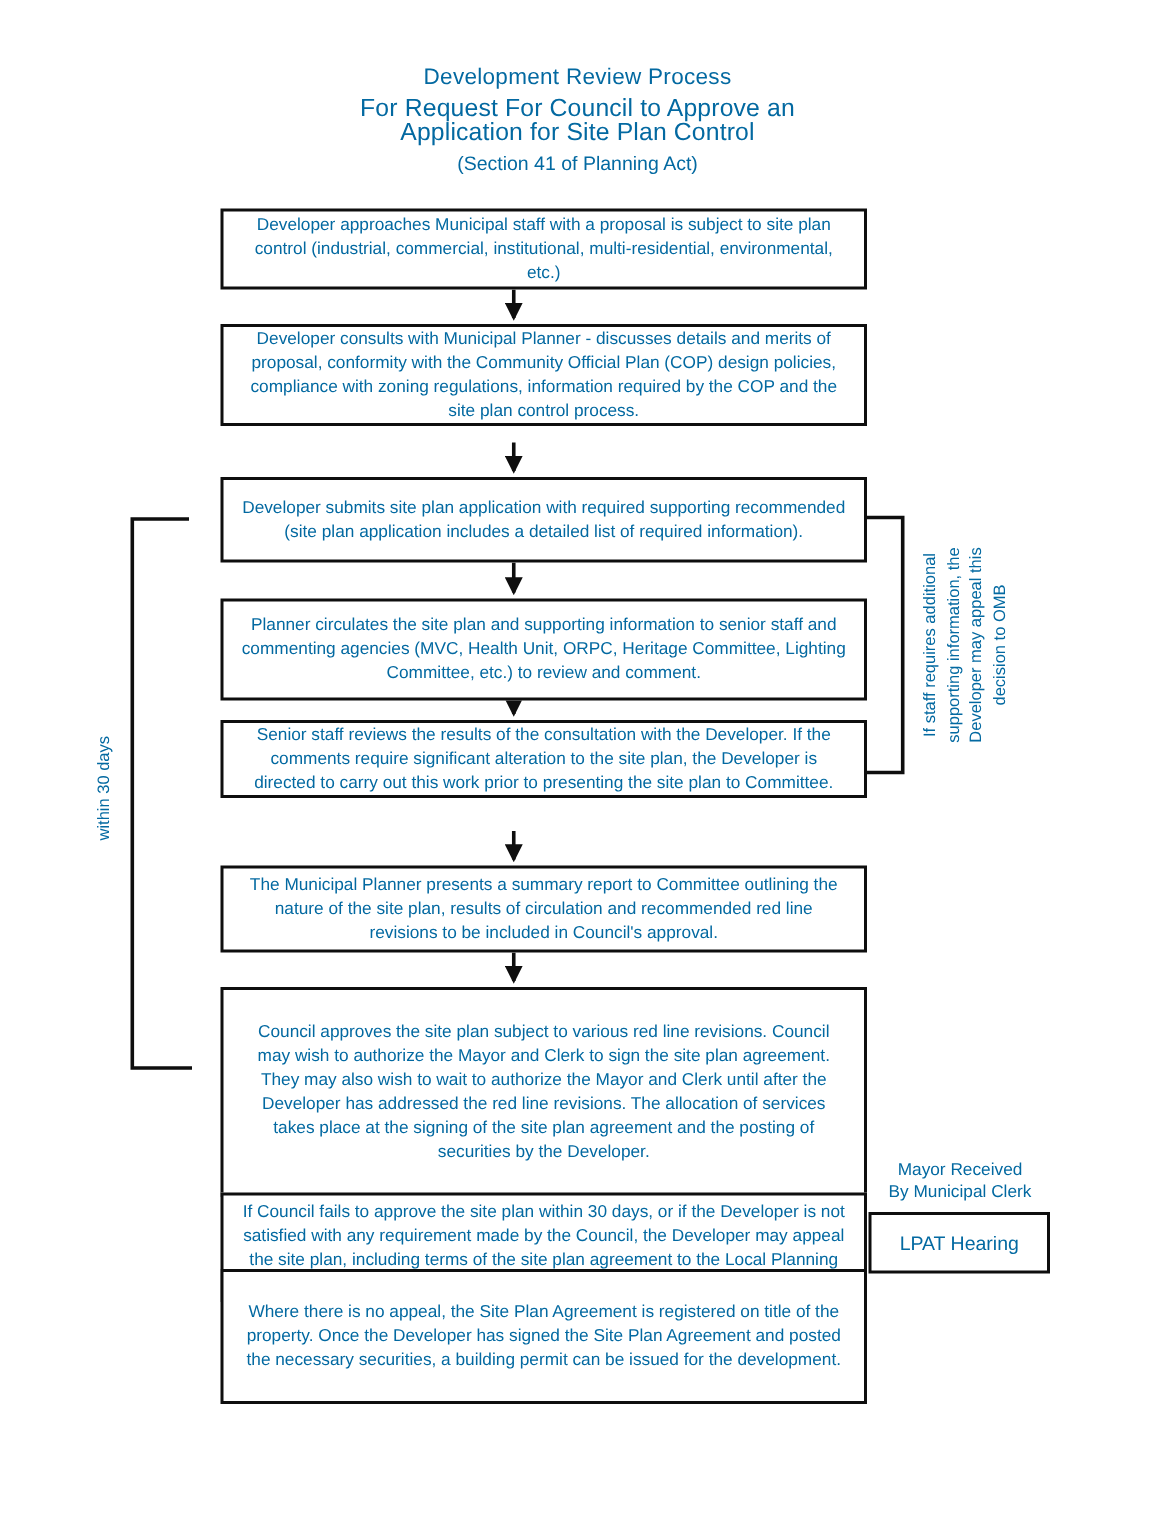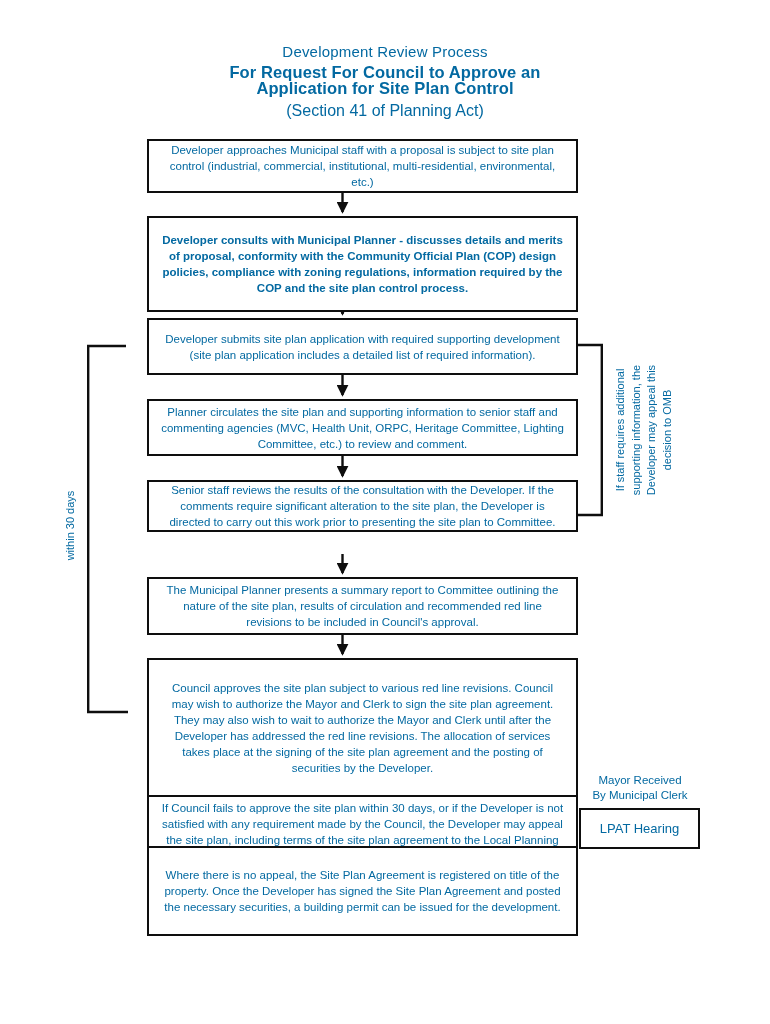--- a/index.html
+++ b/index.html
@@ -28,26 +28,26 @@
     line-height: 1.1;
   }
   .title-line1 {
     font-size: 15px;
     font-weight: 400;
     letter-spacing: 0.2px;
     margin-bottom: 3px;
   }
   .title-bold {
     font-size: 16.5px;
-    font-weight: 700;
+    font-weight: 400;
     line-height: 16px;
     letter-spacing: 0.1px;
   }
   .title-sub {
-    font-size: 16px;
+    font-size: 13px;
     margin-top: 6px;
   }
 
   
   .flow-box {
     position: absolute;
     left: 127px;
     width: 431px;
     box-sizing: border-box;
     border: 2.5px solid #0e0e0e;
@@ -56,23 +56,23 @@
     align-items: center;
     justify-content: center;
     text-align: center;
     font-size: 11.5px;
     line-height: 16px;
     padding: 2px 12px;
     z-index: 2;
     margin-left: 20px;
   }
   .b1 { top: 139px; height: 54px; }
-  .b2 { top: 216px; height: 96px; font-weight: bold; }
+  .b2 { top: 216px; height: 68px; }
   .b3 { top: 318px; height: 57px; }
-  .b4 { top: 399px; height: 57px; text-align: center; }
+  .b4 { top: 399px; height: 68px; text-align: center; }
   .b5 { top: 480px; height: 52px; }
   .b6 { top: 577px; height: 58px; }
   .b7 { top: 658px; height: 140px; }
   .b8 { top: 795px; height: 73px; }
   .b9 { top: 846px; height: 90px; }
 
   
   .connectors {
     position: absolute;
     top: 0;
@@ -160,21 +160,21 @@
       <line x1="342.5" y1="770" x2="342.5" y2="791" marker-end="url(#arr)"></line>
       <line x1="342.5" y1="868" x2="342.5" y2="889" marker-end="url(#arr)"></line>
       <path d="M128 712 H88.2 V346 H126"></path>
       <path d="M558 515 H601.8 V345 H563" marker-end="url(#arr)"></path>
       <line x1="558" y1="831" x2="575" y2="831" marker-end="url(#arr)"></line>
     </g>
   </svg>
 
   <div class="flow-box b1">Developer approaches Municipal staff with a proposal is subject to site plan control (industrial, commercial, institutional, multi-residential, environmental, etc.)</div>
   <div class="flow-box b2">Developer consults with Municipal Planner - discusses details and merits of proposal, conformity with the Community Official Plan (COP) design policies, compliance with zoning regulations, information required by the COP and the site plan control process.</div>
-  <div class="flow-box b3">Developer submits site plan application with required supporting development (site plan application includes a detailed list of required information).</div>
+  <div class="flow-box b3">Developer submits site plan application with required supporting recommended (site plan application includes a detailed list of required information).</div>
   <div class="flow-box b4">Planner circulates the site plan and supporting information to senior staff and commenting agencies (MVC, Health Unit, ORPC, Heritage Committee, Lighting Committee, etc.) to review and comment.</div>
   <div class="flow-box b5">Senior staff reviews the results of the consultation with the Developer. If the comments require significant alteration to the site plan, the Developer is directed to carry out this work prior to presenting the site plan to Committee.</div>
   <div class="flow-box b6">The Municipal Planner presents a summary report to Committee outlining the nature of the site plan, results of circulation and recommended red line revisions to be included in Council's approval.</div>
   <div class="flow-box b7">Council approves the site plan subject to various red line revisions. Council may wish to authorize the Mayor and Clerk to sign the site plan agreement. They may also wish to wait to authorize the Mayor and Clerk until after the Developer has addressed the red line revisions. The allocation of services takes place at the signing of the site plan agreement and the posting of securities by the Developer.</div>
   <div class="flow-box b8">If Council fails to approve the site plan within 30 days, or if the Developer is not satisfied with any requirement made by the Council, the Developer may appeal the site plan, including terms of the site plan agreement to the Local Planning Appeal Tribunal.</div>
   <div class="flow-box b9">Where there is no appeal, the Site Plan Agreement is registered on title of the property. Once the Developer has signed the Site Plan Agreement and posted the necessary securities, a building permit can be issued for the development.</div>
 
   <div class="note note-left">within 30 days</div>
   <div class="note note-right">If staff requires additional supporting information, the Developer may appeal this decision to OMB</div>
 

